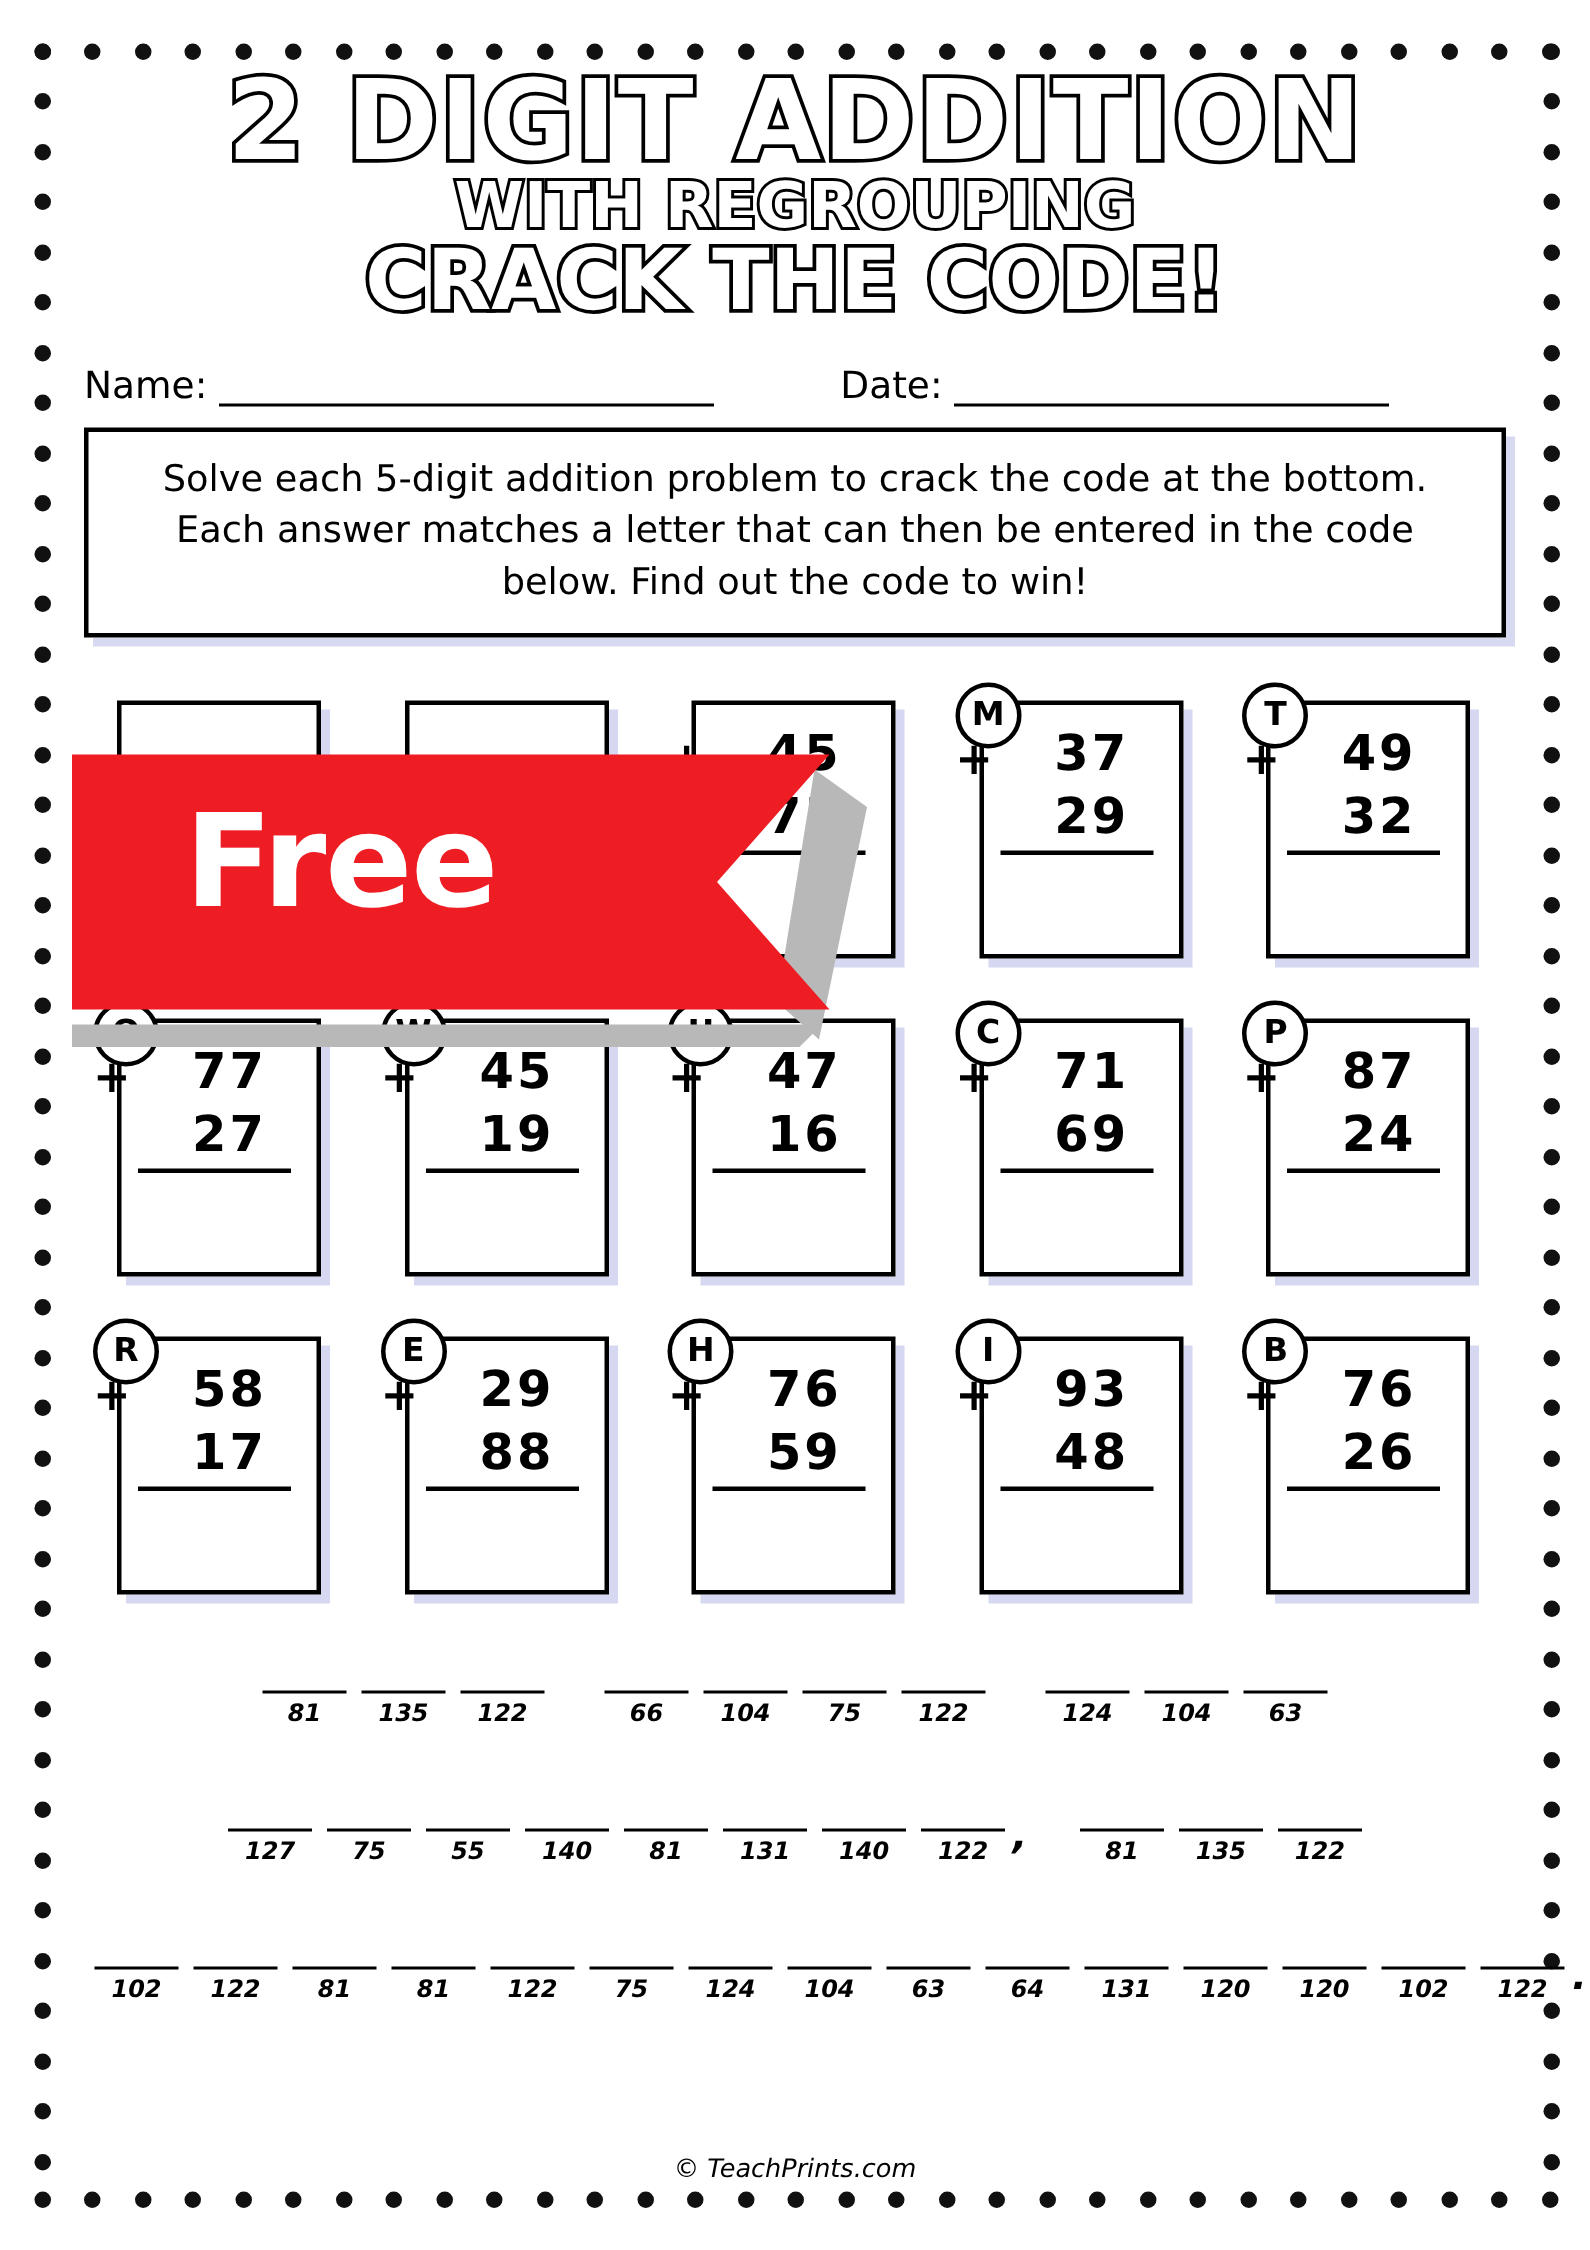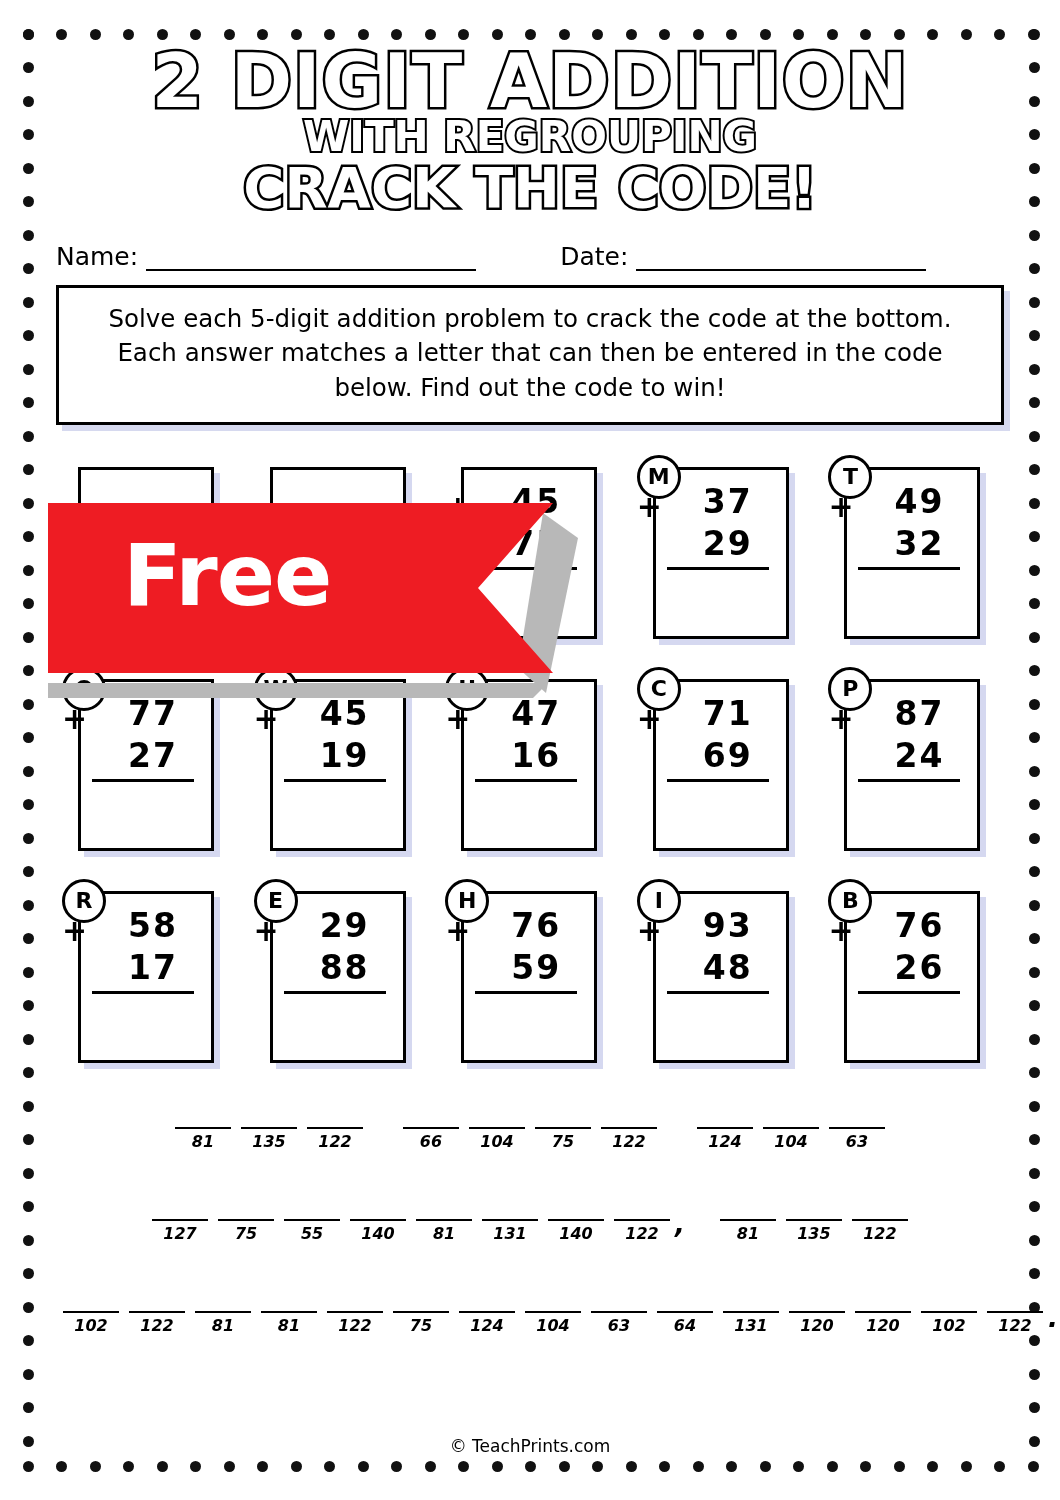--- a/index.html
+++ b/index.html
@@ -209,20 +209,21 @@
   .punct.period { padding-bottom: 2px; }
 
   
   .footer {
     position: absolute;
     bottom: 16px;
     left: 0;
     width: 964px;
     text-align: center;
     font-size: 17px;
+    font-style: italic;
   }
 
   
   .free-banner {
     position: absolute;
     left: 0px;
     top: 455px;
     width: 530px;
     height: 215px;
     z-index: 40;

